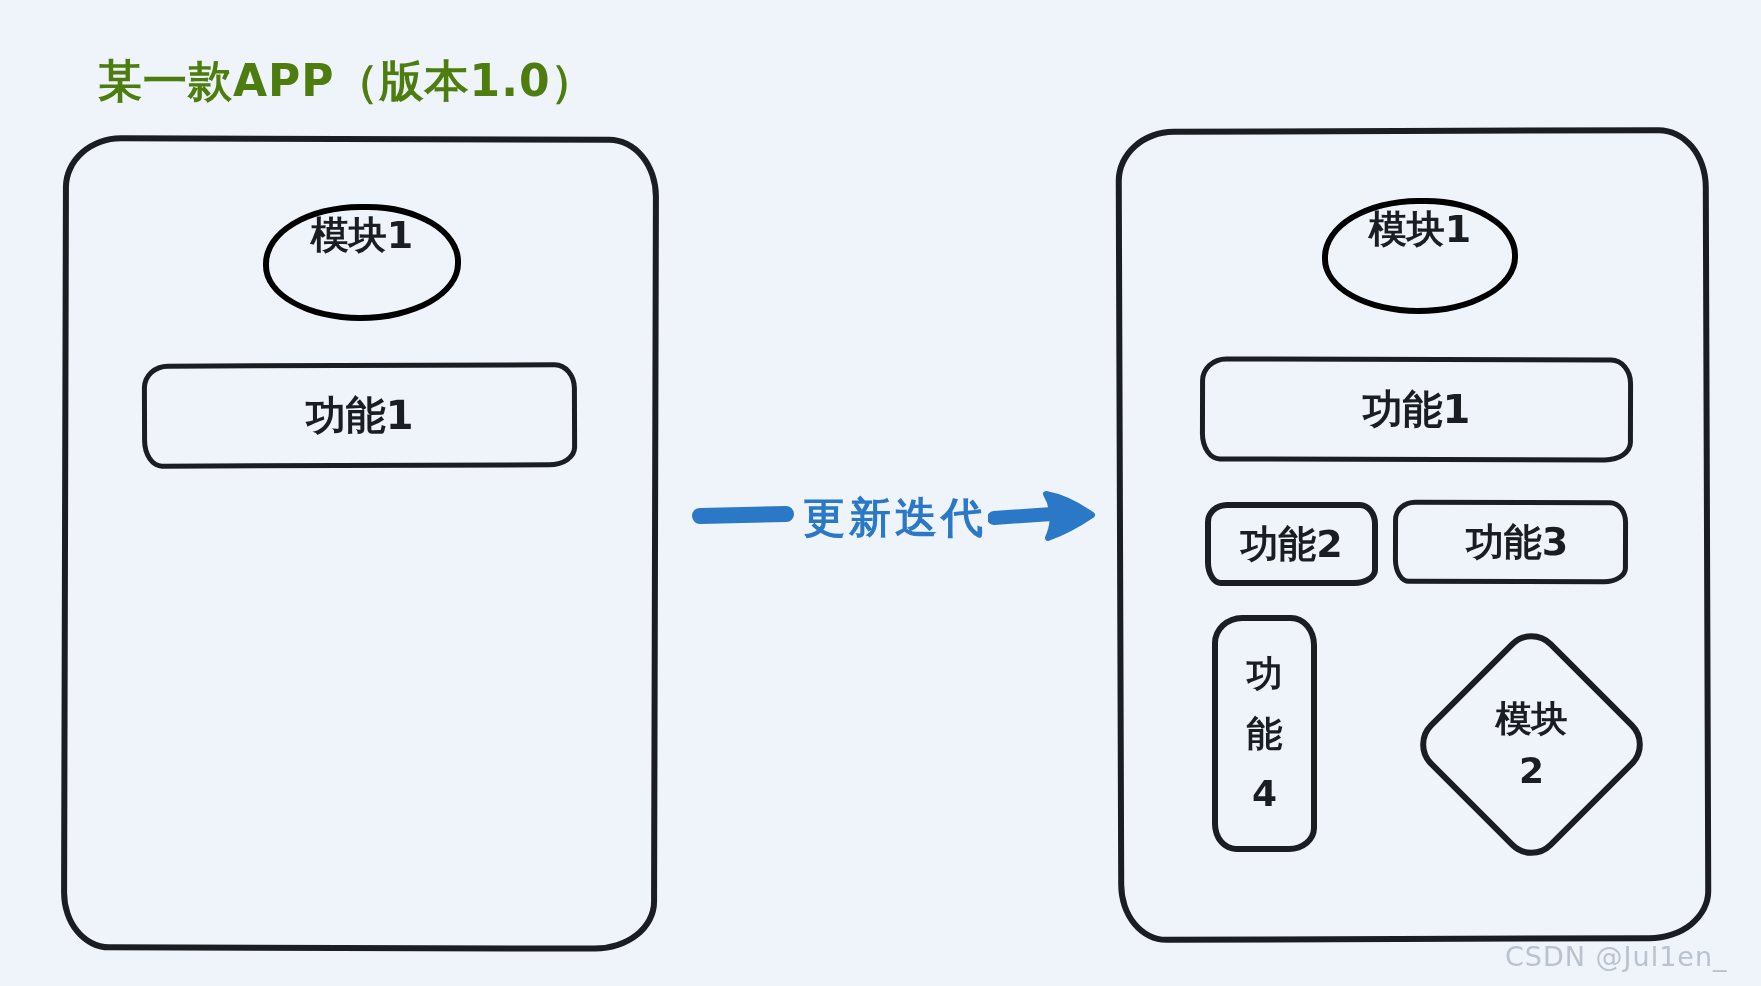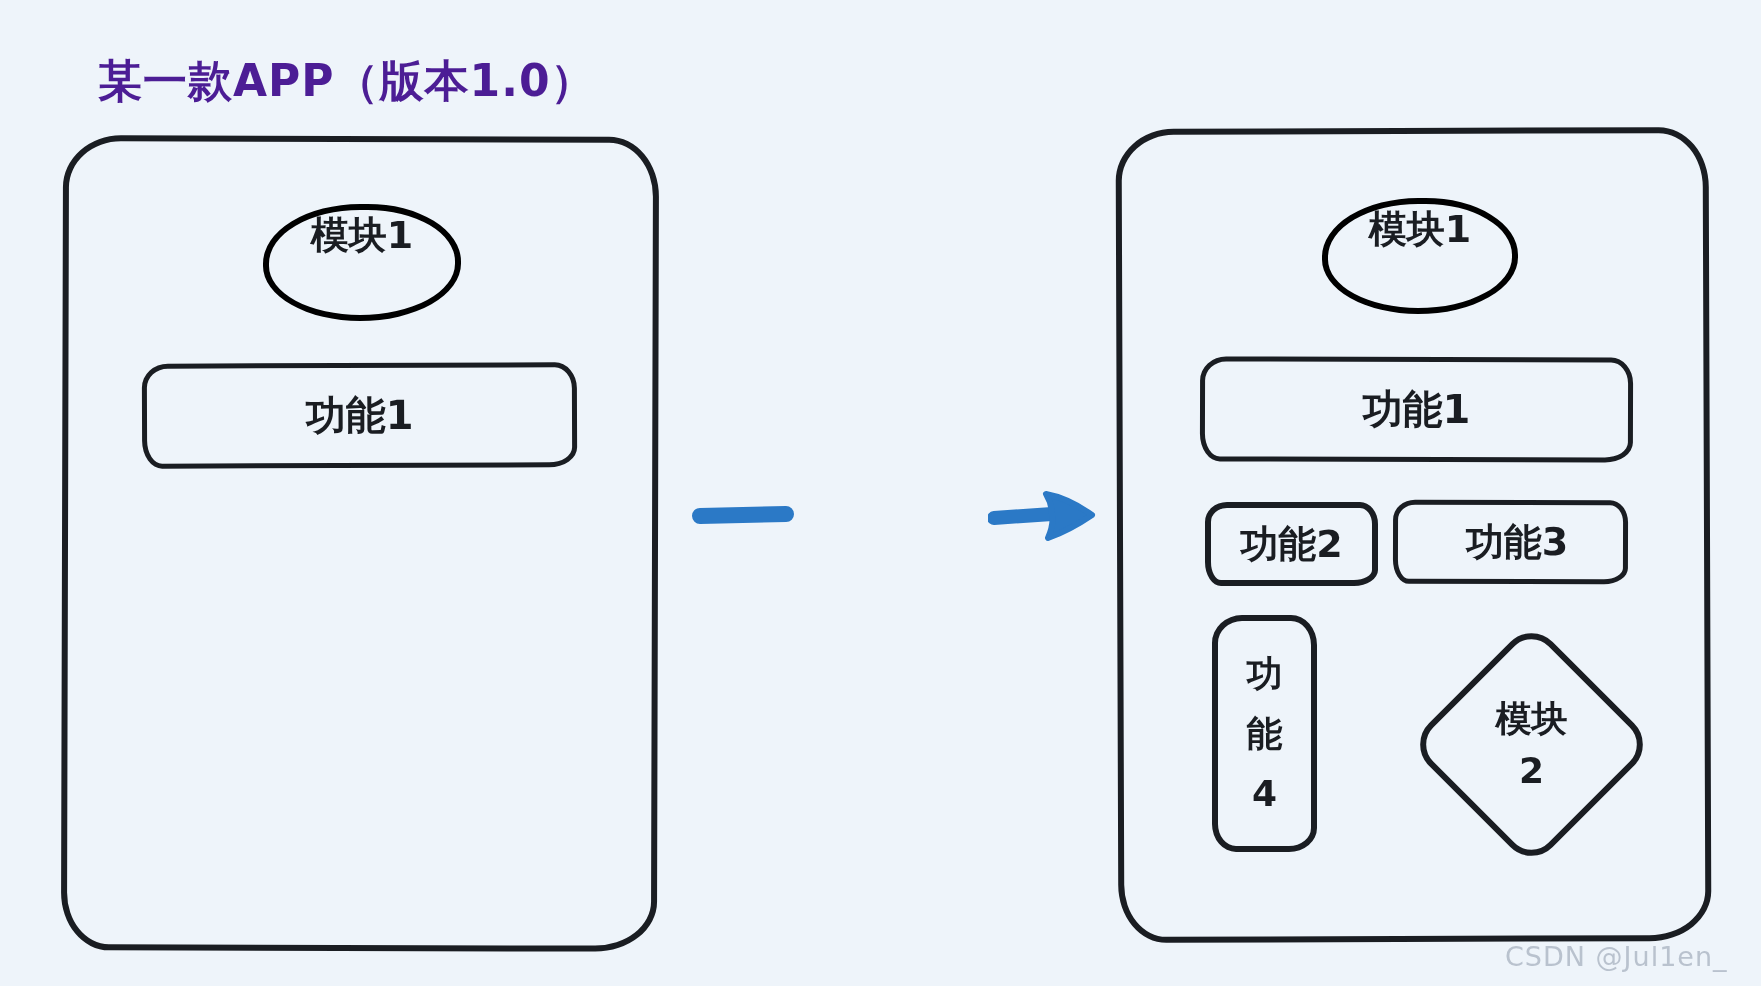--- a/index.html
+++ b/index.html
@@ -17,21 +17,21 @@
     color: #1a1d22;
   }
   .abs { position: absolute; box-sizing: border-box; }
 
   .app-title {
     font-size: 44px;
     font-weight: 600;
     letter-spacing: 1px;
     text-align: center;
     white-space: nowrap;
-    color: #4c1d95;
+    color: #4d7c0f;
   }
 
   
   .app-box {
     border: 6px solid #1a1d22;
     border-radius: 58px 50px 62px 48px / 52px 60px 50px 58px;
     background: transparent;
   }
   .ellipse {
     border: 6px solid #000000;
@@ -116,20 +116,21 @@
   <div class="abs ellipse" style="left: 263px; top: 204px; width: 198px; height: 117px;">
     <span>模块1</span>
   </div>
 
   <div class="abs feature-rect r-big wobble-b" style="left: 142px; top: 363px; width: 435px; height: 105px;">
     <span>功能1</span>
   </div>
 
   <div class="abs arrow-segment" style="left: 692px; top: 507px; width: 102px;"></div>
 
+  <div class="abs arrow-label" style="left: 803px; top: 490px;">更新迭代</div>
 
   <svg class="abs" style="left: 988px; top: 486px;" width="112" height="62" viewBox="0 0 112 62">
     <path d="M 6 32 L 64 28" stroke="#2b79c6" stroke-width="14" stroke-linecap="round" fill="none"></path>
     <path d="M 58 8 Q 80 12 104 29 Q 82 44 60 52 Q 66 38 64 29 Q 64 18 58 8 Z" fill="#2b79c6" stroke="#2b79c6" stroke-width="6" stroke-linejoin="round"></path>
   </svg>
 
 
   <div class="abs app-box wobble-b" style="left: 1117px; top: 128px; width: 593px; height: 814px;"></div>
 
   <div class="abs ellipse" style="left: 1322px; top: 198px; width: 196px; height: 116px;">

